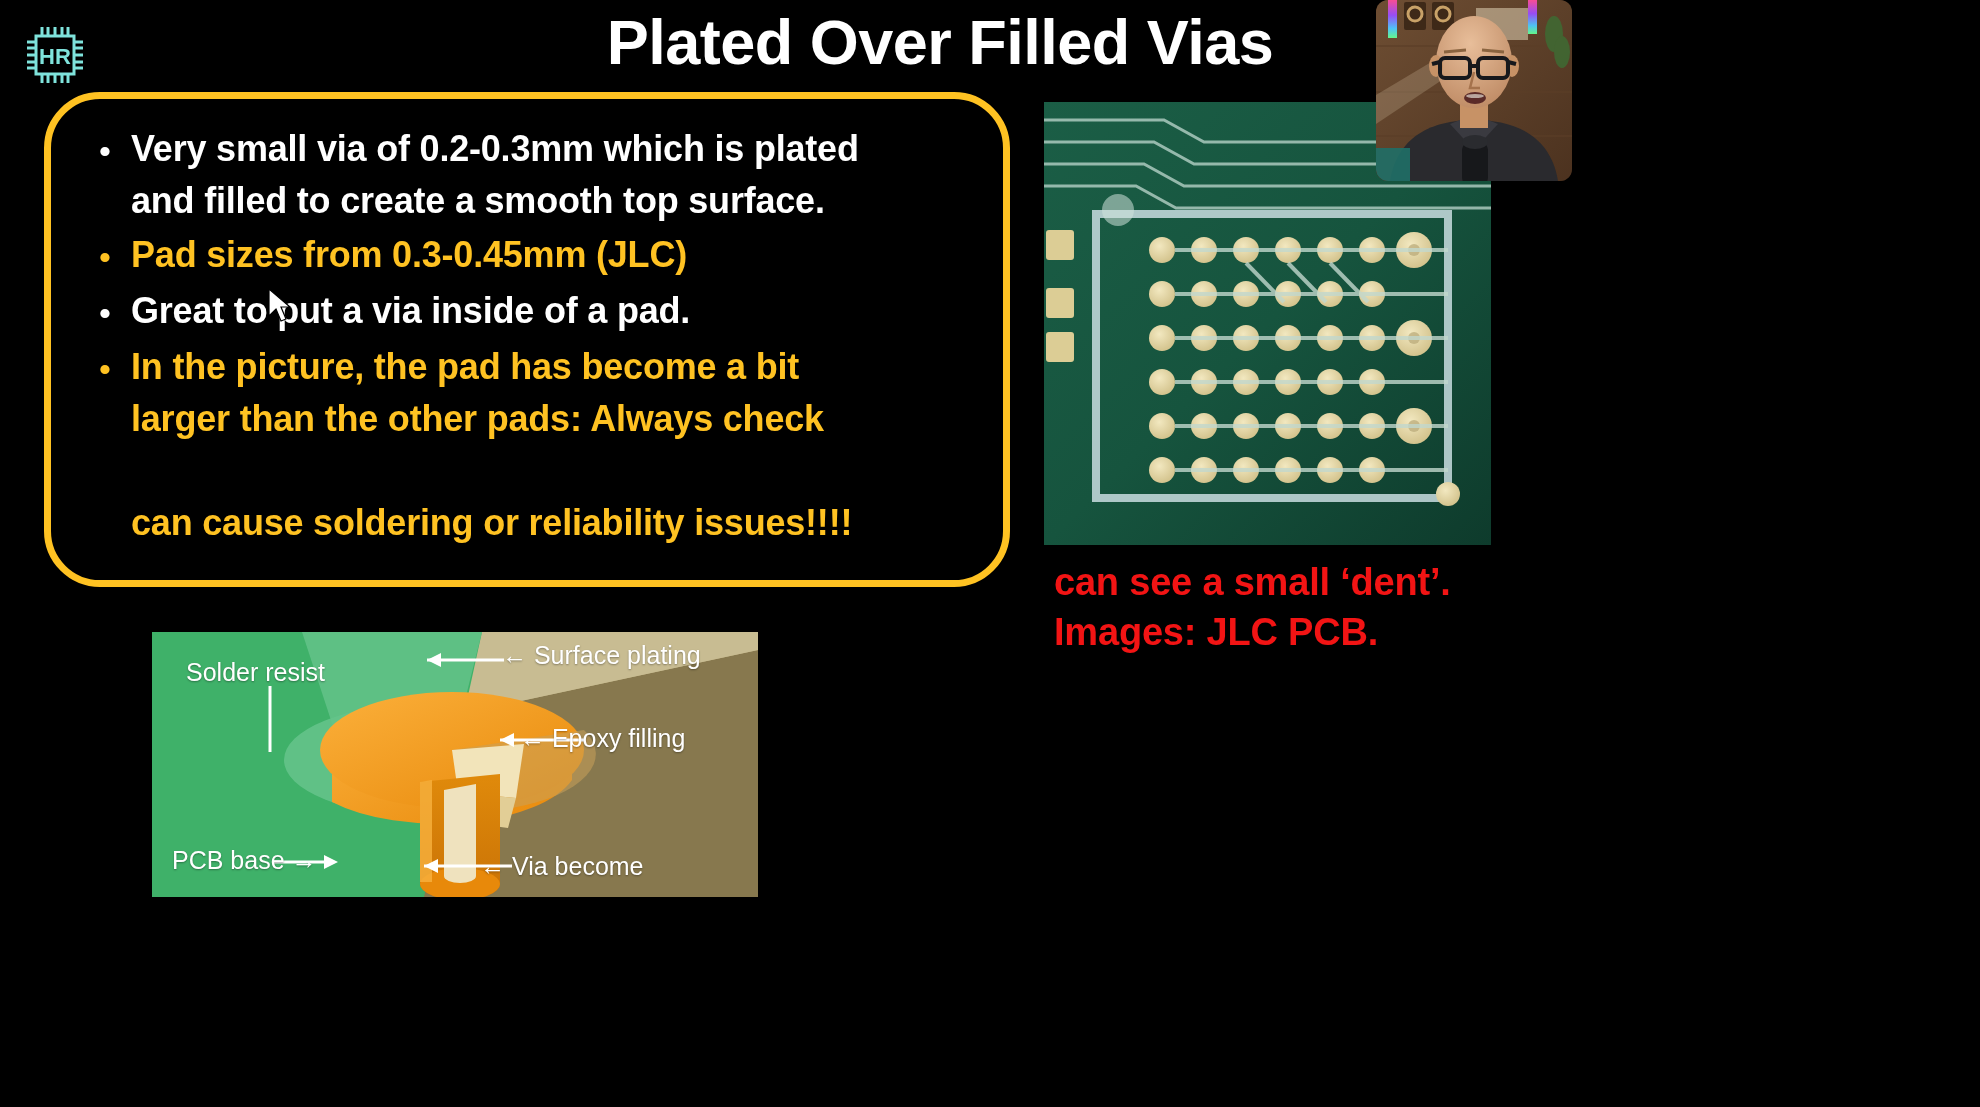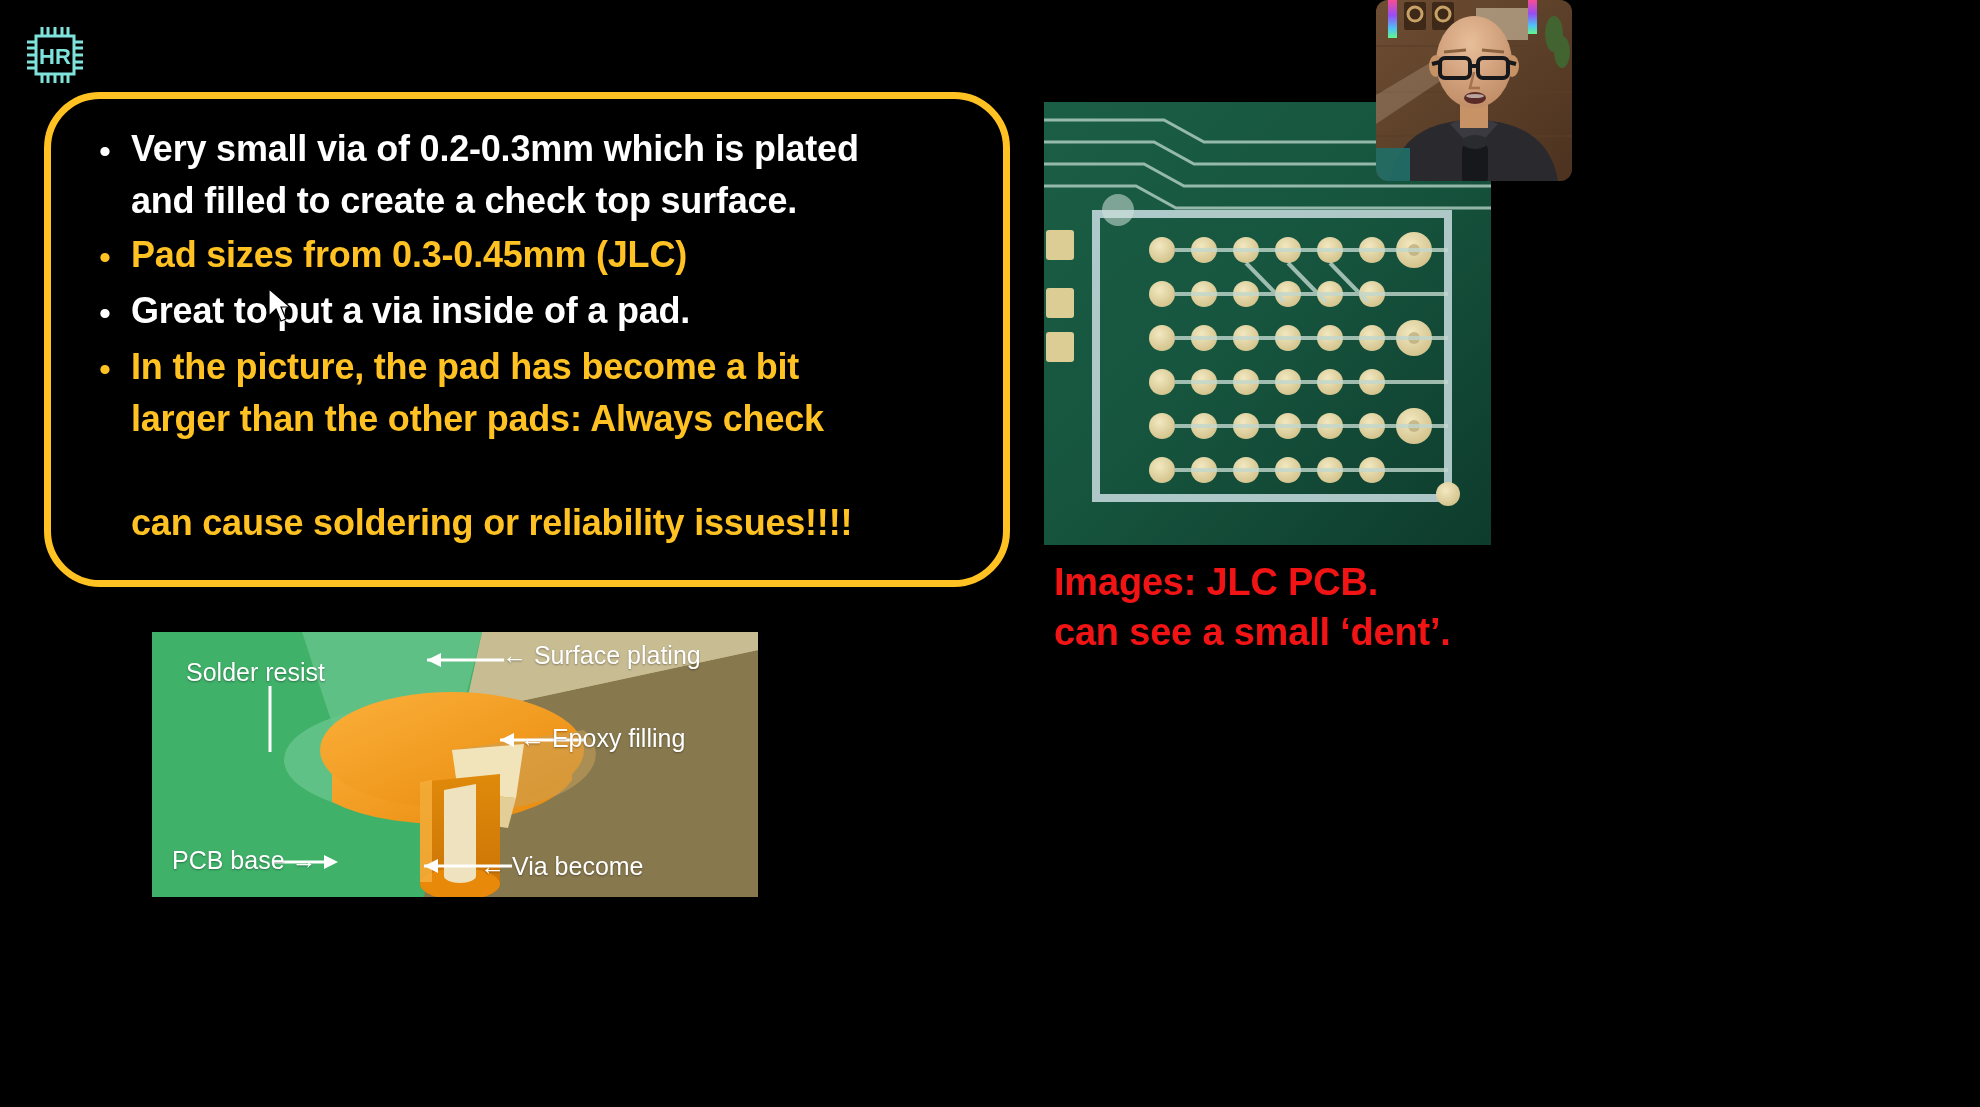--- a/index.html
+++ b/index.html
@@ -175,29 +175,30 @@
         <line x1="52" y1="20" x2="61" y2="20"></line>
         <line x1="52" y1="26" x2="61" y2="26"></line>
         <line x1="52" y1="33" x2="61" y2="33"></line>
         <line x1="52" y1="40" x2="61" y2="40"></line>
         <line x1="52" y1="46" x2="61" y2="46"></line>
       </g>
       <text x="33" y="42" fill="#7FE3DC" font-family="Liberation Sans, sans-serif" font-size="22" font-weight="bold" text-anchor="middle">HR</text>
     </svg>
   </div>
 
+  <div id="title">Plated Over Filled Vias</div>
 
   <div id="bullet-box">
     <ul id="bullet-list">
 
       <li class="bullet-item txt-white">
         <span class="bullet-dot">•</span>
         <span class="bullet-text">
           <span>Very small via of 0.2-0.3mm which is plated</span><br>
-          <span>and filled to create a check top surface.</span>
+          <span>and filled to create a smooth top surface.</span>
         </span>
       </li>
 
       <li class="bullet-item txt-amber">
         <span class="bullet-dot">•</span>
         <span class="bullet-text">
           <span>Pad sizes from 0.3-0.45mm (JLC)</span>
         </span>
       </li>
 
@@ -390,22 +391,22 @@
 
       <circle cx="74" cy="108" r="16" fill="#CFE1DA" opacity="0.55"></circle>
 
       <g fill="url(#gPad)">
         <circle cx="404" cy="392" r="12"></circle>
       </g>
     </svg>
   </div>
 
   <div id="red-caption">
+    <div>can see a small ‘dent’.</div>
     <div>Images: JLC PCB.</div>
-    <div>can see a small ‘dent’.</div>
   </div>
 
   <div id="webcam">
     <svg width="196" height="181" viewBox="0 0 196 181">
       <defs>
         <linearGradient id="gWall" x1="0" y1="0" x2="1" y2="1">
           <stop offset="0" stop-color="#6E4E33"></stop>
           <stop offset="1" stop-color="#4C321F"></stop>
         </linearGradient>
         <linearGradient id="gRGB" x1="0" y1="0" x2="0" y2="1">

